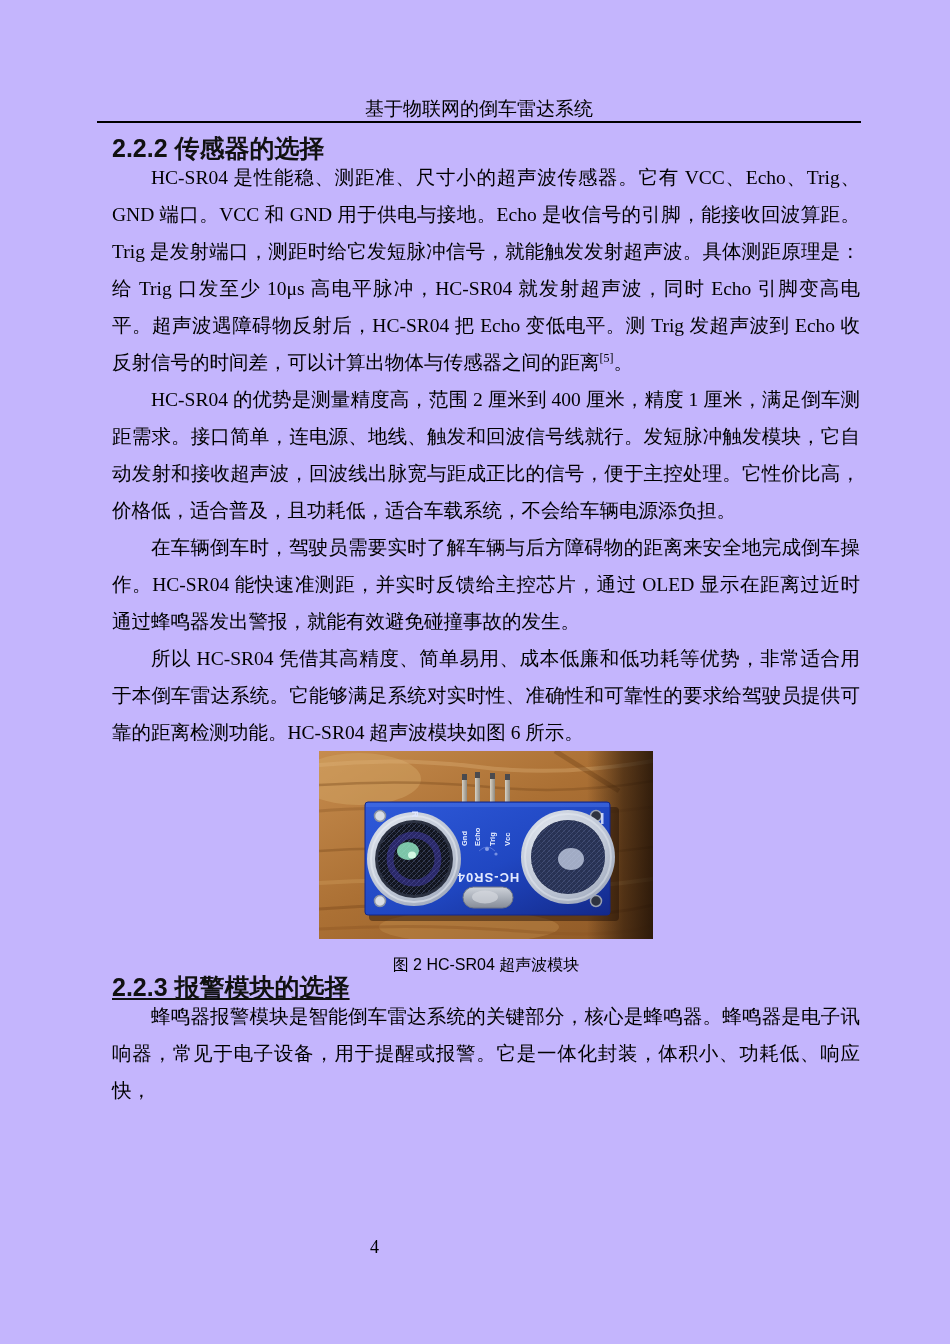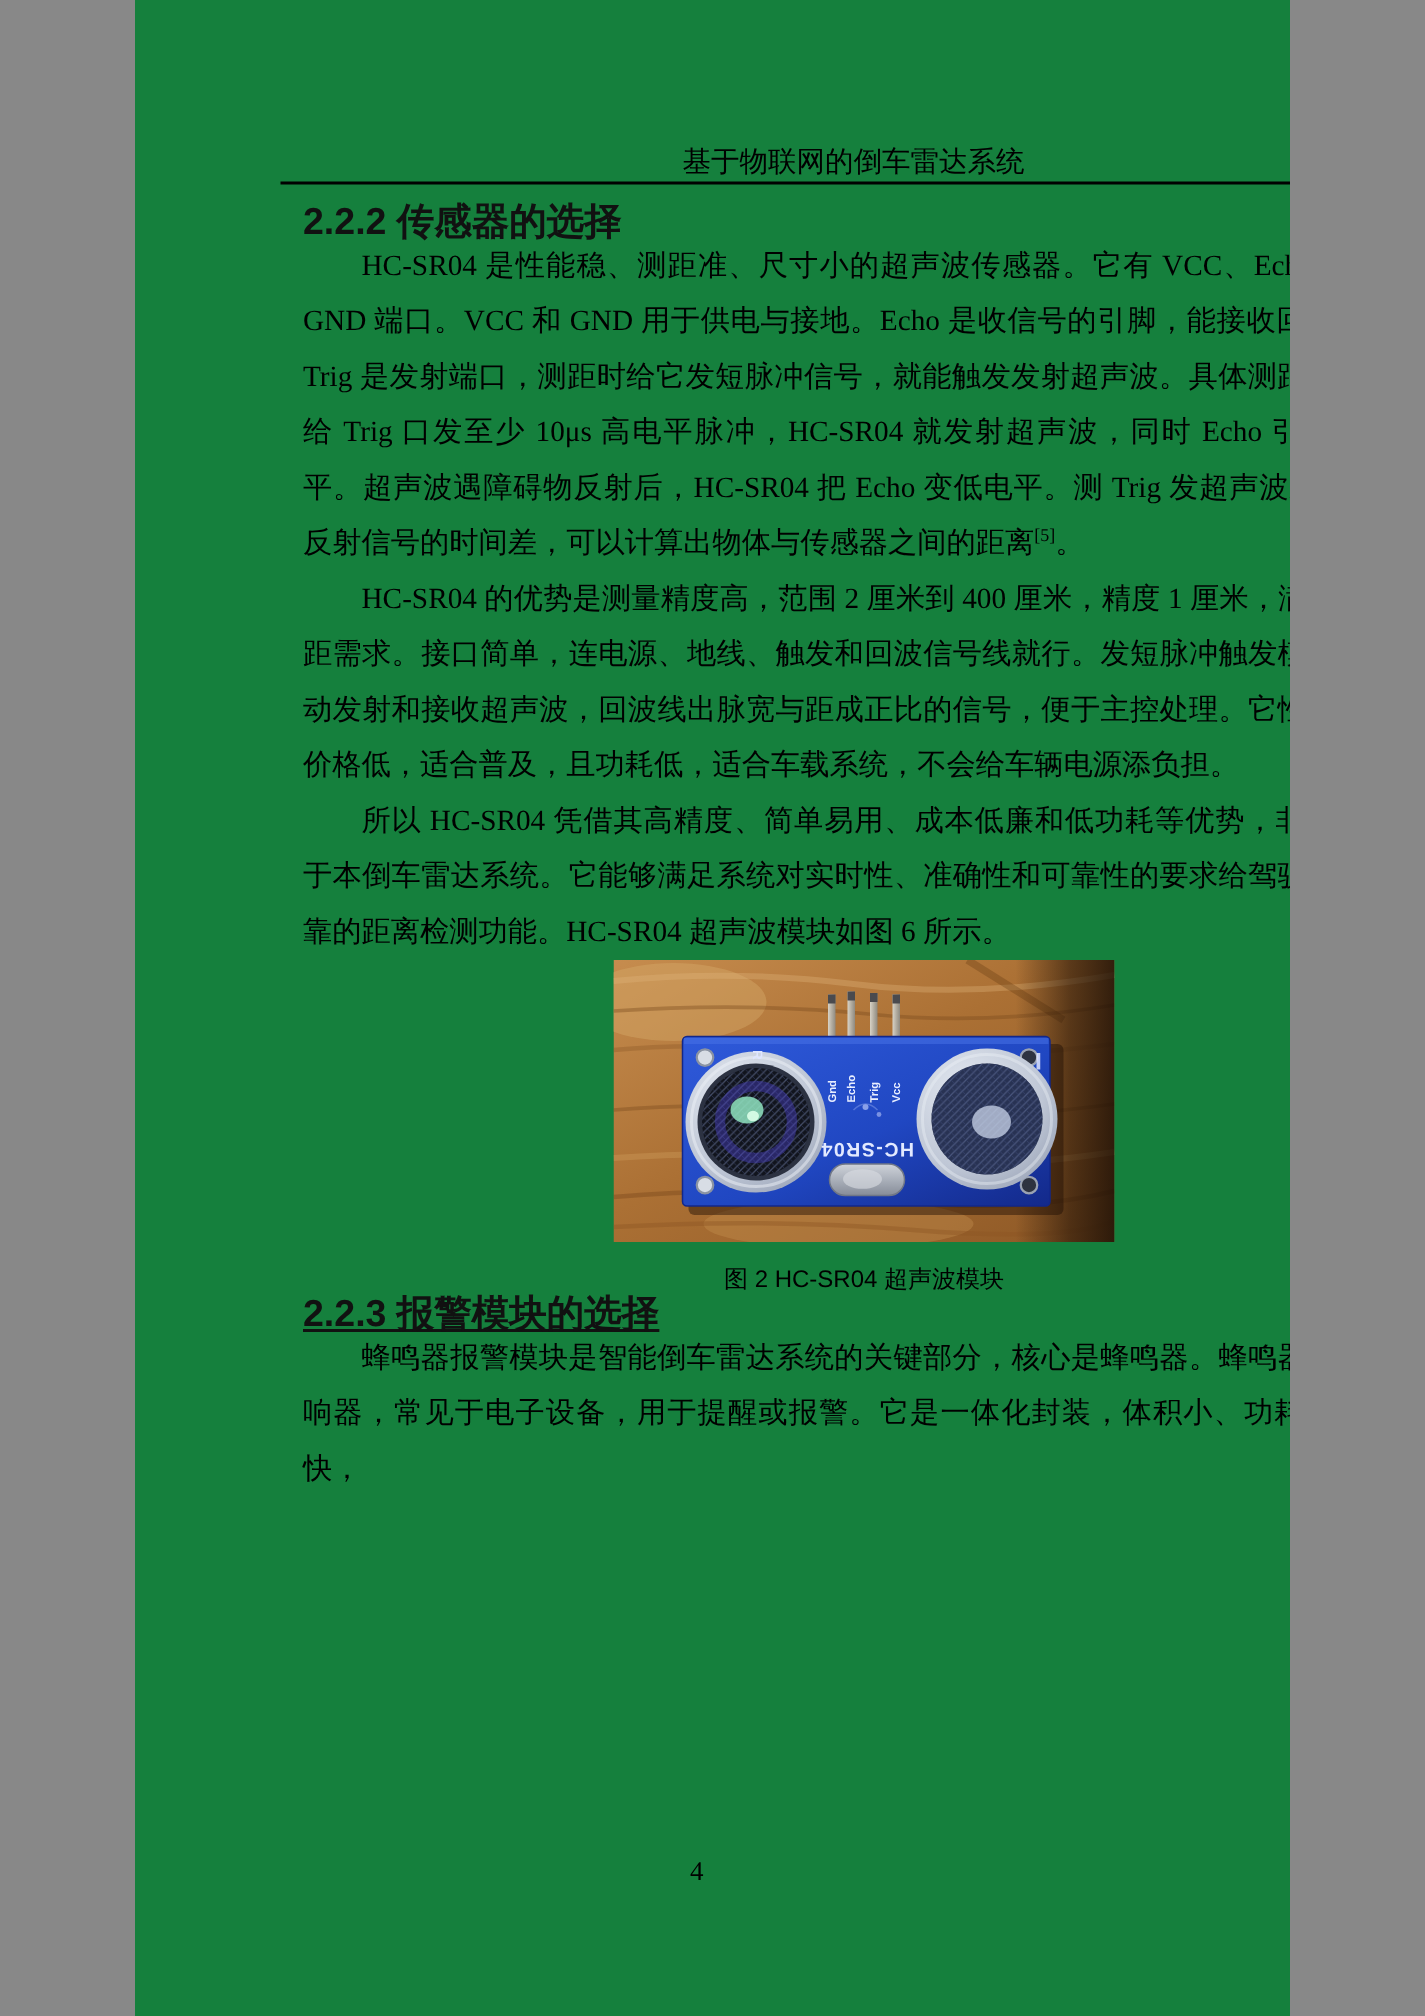--- a/index.html
+++ b/index.html
@@ -1,20 +1,20 @@
 <!DOCTYPE html>
 <html><head>
 <meta charset="utf-8">
 <style>
   html,body { margin:0; padding:0; background:#888; }
   .page {
     position:relative;
-    width:770px; height:1344px;
+    width:950px; height:1344px;
     margin:0 auto;
-    background:#15803d;
+    background:#c4b5fd;
     font-family:"Liberation Serif","DejaVu Serif",serif;
     color:#000;
     overflow:hidden;
   }
   .doc-header {
     position:absolute; top:98px; left:97px; width:764px;
     text-align:center;
     font-size:19px; line-height:22px;
     padding-bottom:1px;
     border-bottom:2px solid #000;
@@ -83,20 +83,21 @@
 
   <main class="content">
 
     <h2 class="sec-heading">2.2.2 传感器的选择</h2>
 
 
     <p class="body-text"><span>HC-SR04 是性能稳、测距准、尺寸小的超声波传感器。它有 VCC、Echo、Trig、GND 端口。VCC 和 GND 用于供电与接地。Echo 是收信号的引脚，能接收回波算距。Trig 是发射端口，测距时给它发短脉冲信号，就能触发发射超声波。具体测距原理是：给 Trig 口发至少 10μs 高电平脉冲，HC-SR04 就发射超声波，同时 Echo 引脚变高电平。超声波遇障碍物反射后，HC-SR04 把 Echo 变低电平。测 Trig 发超声波到 Echo 收反射信号的时间差，可以计算出物体与传感器之间的距离</span><sup class="cite">[5]</sup><span>。</span></p>
 
     <p class="body-text">HC-SR04 的优势是测量精度高，范围 2 厘米到 400 厘米，精度 1 厘米，满足倒车测距需求。接口简单，连电源、地线、触发和回波信号线就行。发短脉冲触发模块，它自动发射和接收超声波，回波线出脉宽与距成正比的信号，便于主控处理。它性价比高，价格低，适合普及，且功耗低，适合车载系统，不会给车辆电源添负担。</p>
 
+    <p class="body-text">在车辆倒车时，驾驶员需要实时了解车辆与后方障碍物的距离来安全地完成倒车操作。HC-SR04 能快速准测距，并实时反馈给主控芯片，通过 OLED 显示在距离过近时通过蜂鸣器发出警报，就能有效避免碰撞事故的发生。</p>
 
     <p class="body-text">所以 HC-SR04 凭借其高精度、简单易用、成本低廉和低功耗等优势，非常适合用于本倒车雷达系统。它能够满足系统对实时性、准确性和可靠性的要求给驾驶员提供可靠的距离检测功能。HC-SR04 超声波模块如图 6 所示。</p>
 
     <figure class="module-figure">
       <svg class="module-photo" viewBox="0 0 334 188" xmlns="http://www.w3.org/2000/svg" role="img">
         <defs>
           <linearGradient id="woodGrad" x1="0" y1="0" x2="1" y2="1">
             <stop offset="0" stop-color="#c68c4e"></stop>
             <stop offset="0.45" stop-color="#ab7034"></stop>
             <stop offset="1" stop-color="#8d5826"></stop>

